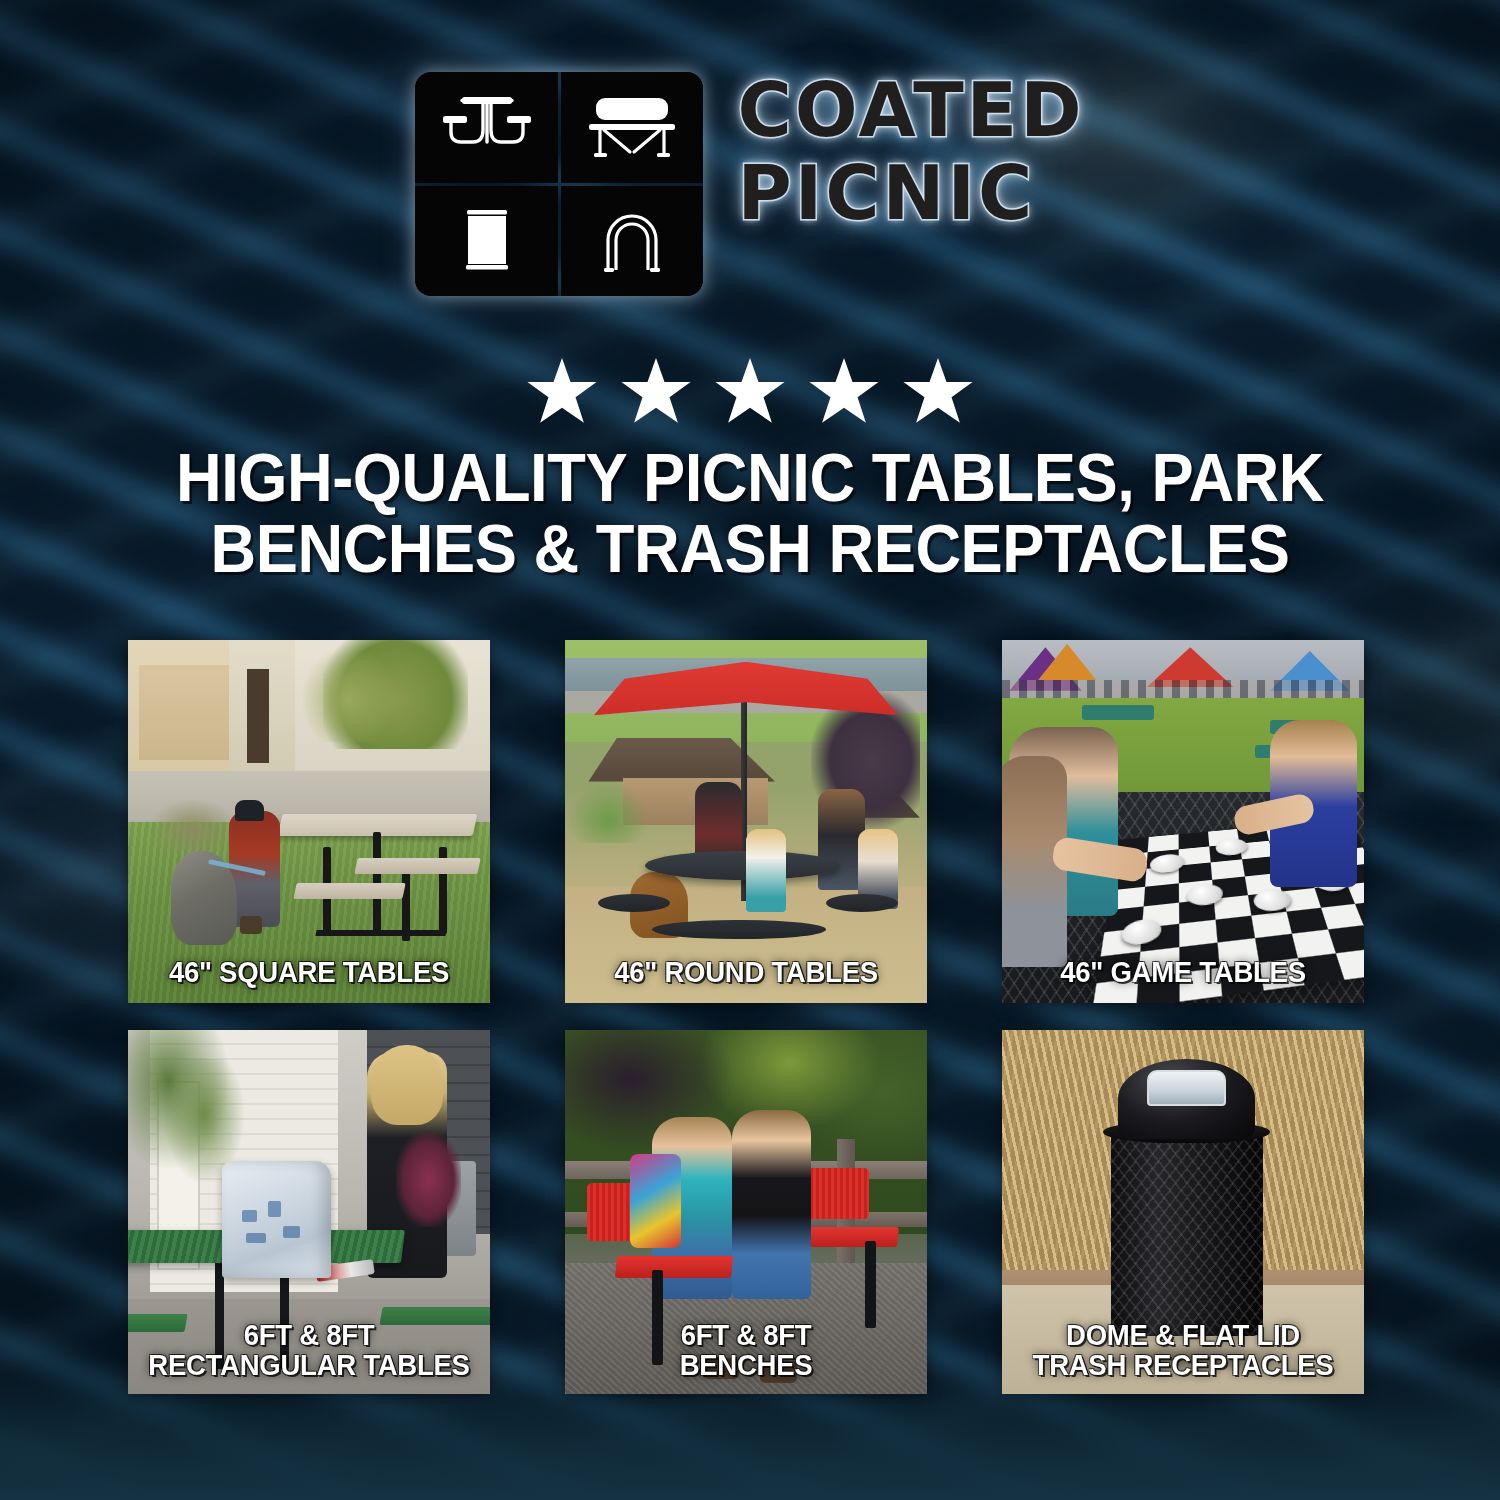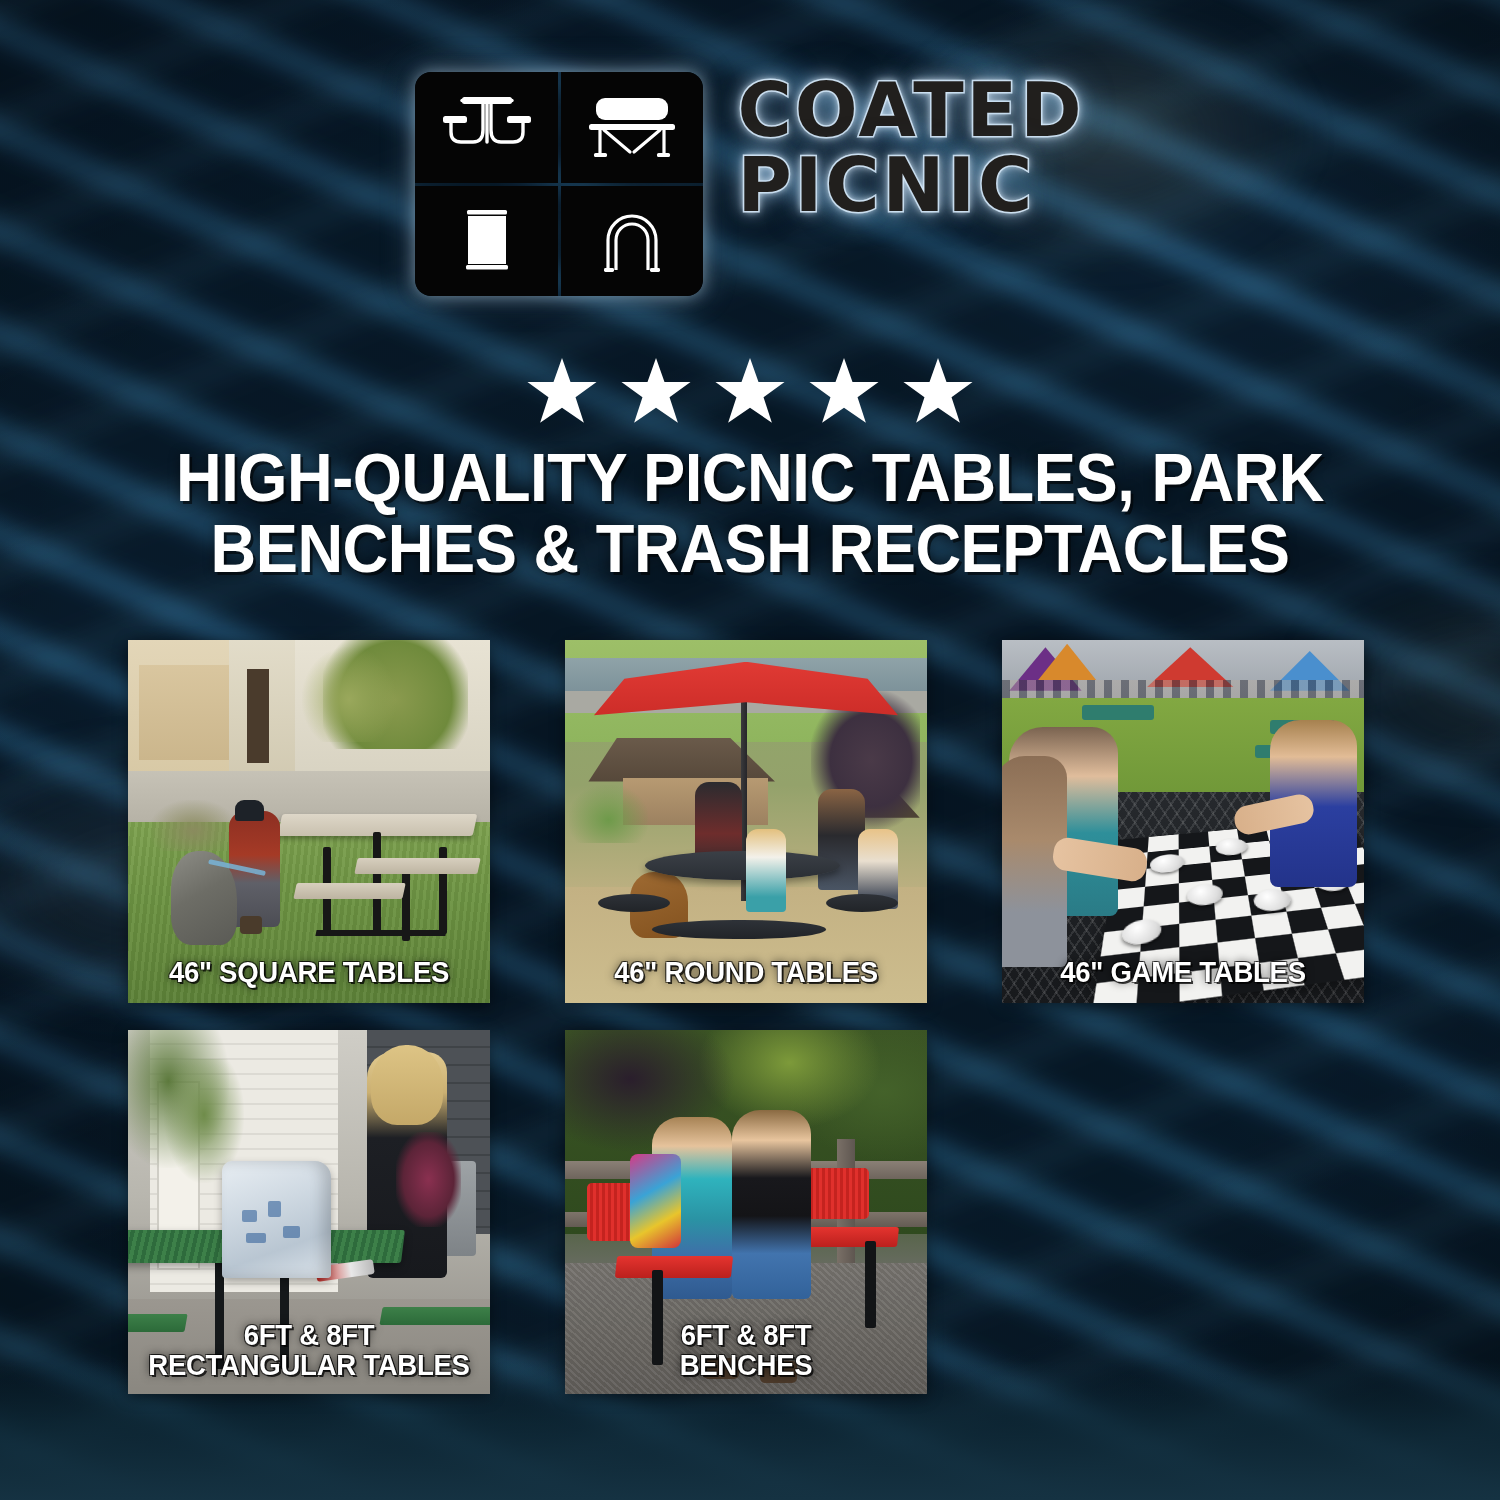--- a/index.html
+++ b/index.html
@@ -106,21 +106,21 @@
   .logo-cell:nth-child(1) { border-radius: 14px 0 0 0; }
   .logo-cell:nth-child(2) { border-radius: 0 14px 0 0; }
   .logo-cell:nth-child(3) { border-radius: 0 0 0 14px; }
   .logo-cell:nth-child(4) { border-radius: 0 0 14px 0; }
   .logo-cell svg { display: block; }
 
   .brand-text {
     padding-top: 2px;
     display: flex;
     flex-direction: column;
-    gap: 2px;
+    gap: 10px;
   }
   .brand-line {
     font-family: "DejaVu Sans", sans-serif;
     font-weight: 700;
     font-size: 74px;
     line-height: 0.98;
     letter-spacing: 3px;
     color: #211f1d;
     -webkit-text-stroke: 3px #cfe0ee;
     paint-order: stroke fill;
@@ -635,16 +635,33 @@
           <div class="s bleg bl1"></div>
           <div class="s shoe1"></div>
             <div class="s shoe2"></div>
         </div>
         <div class="tile-caption two-line">
           <span class="cap-line">6FT &amp; 8FT</span>
           <span class="cap-line">BENCHES</span>
         </div>
       </div>
 
+      <div class="tile">
+        <div class="scene t6">
+          <div class="s sky6"></div>
+            <div class="s reeds"></div>
+          <div class="s mulch"></div>
+            <div class="s path"></div>
+          <div class="s shadow6"></div>
+          <div class="s can"></div>
+            <div class="s rim"></div>
+          <div class="s dome"></div>
+            <div class="s domeopen"></div>
+        </div>
+        <div class="tile-caption two-line">
+          <span class="cap-line">DOME &amp; FLAT LID</span>
+          <span class="cap-line">TRASH RECEPTACLES</span>
+        </div>
+      </div>
 
     </div>
   </div>
 </div>
 
 </body></html>

